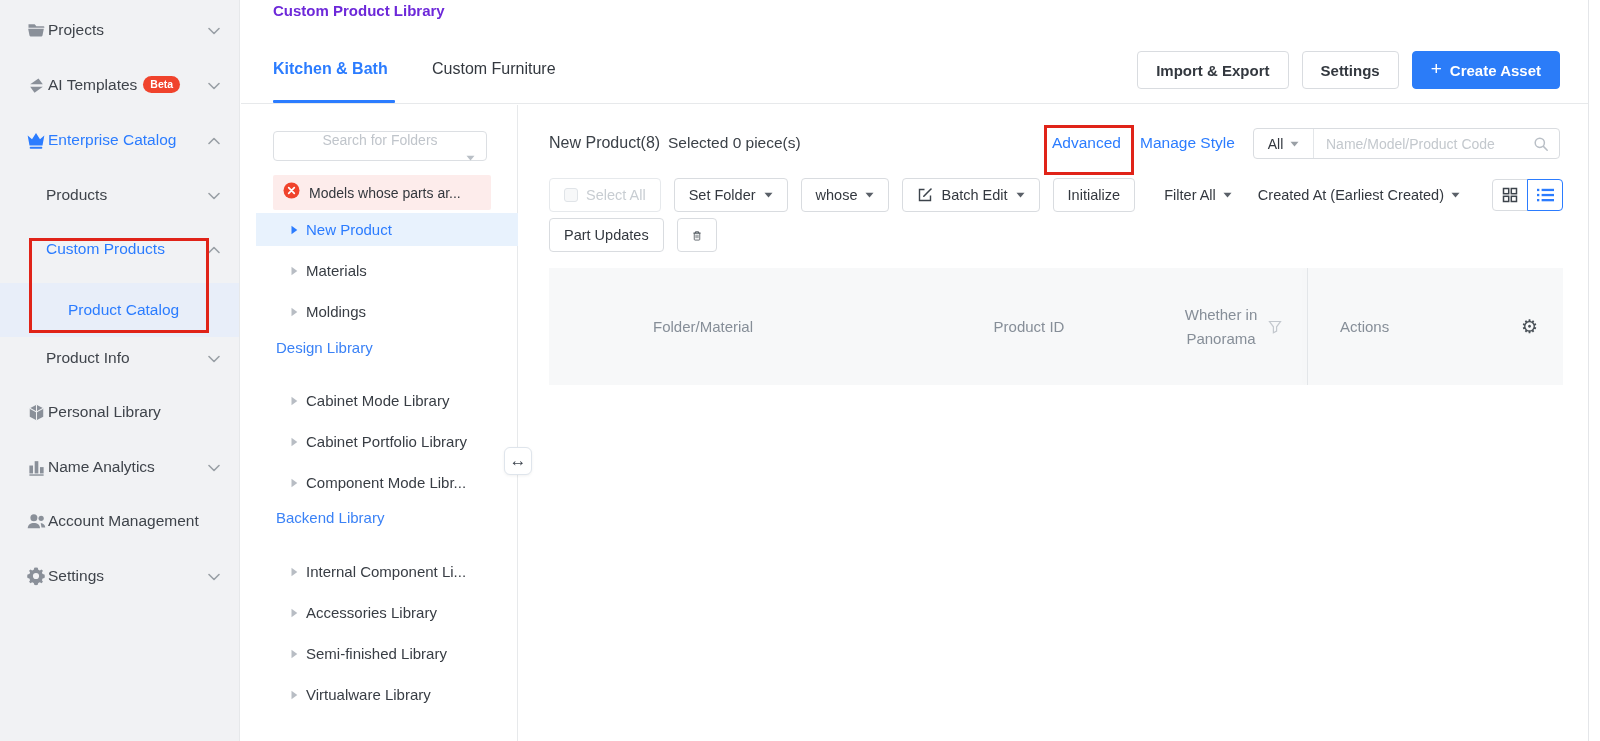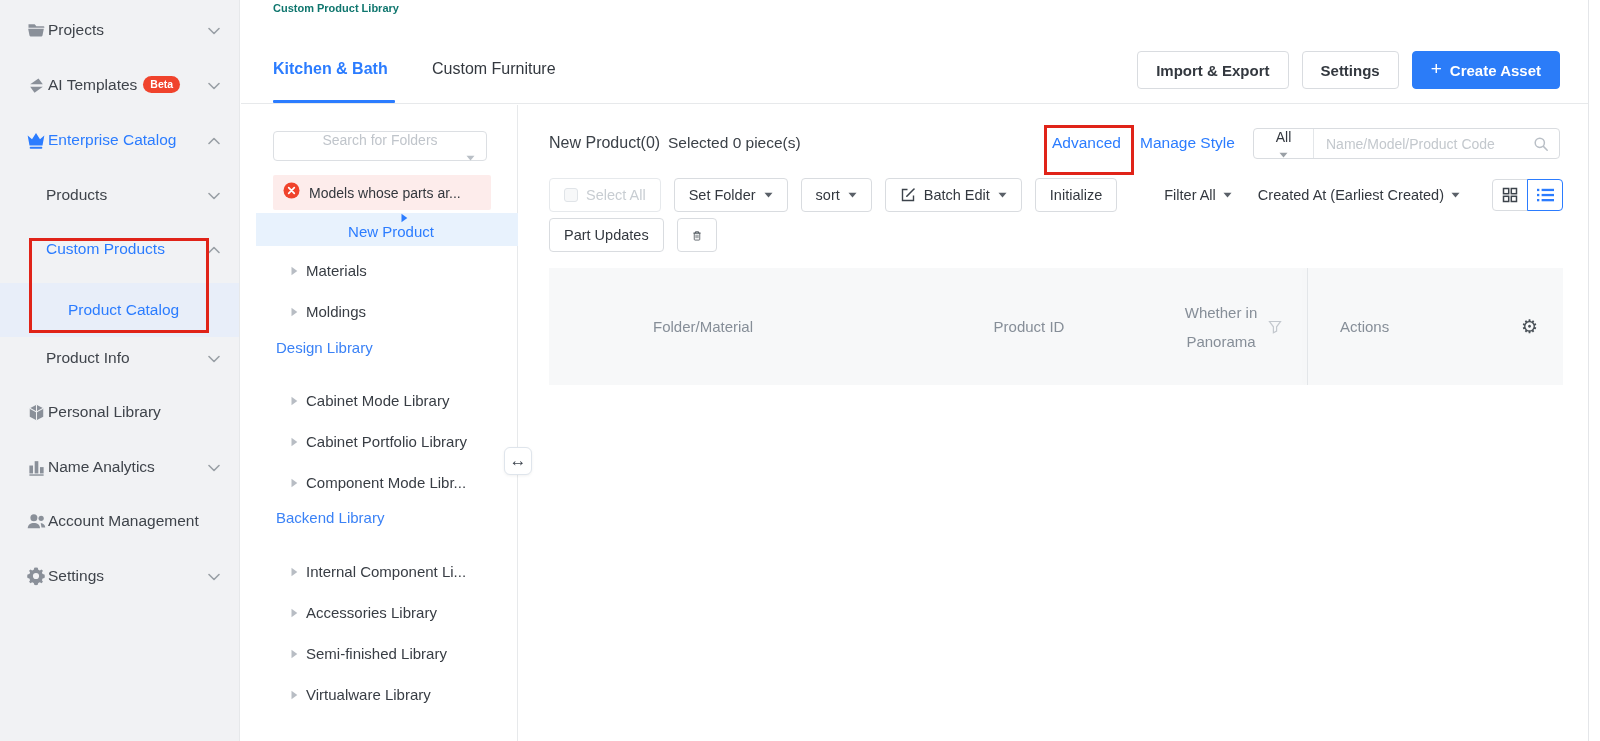--- a/index.html
+++ b/index.html
@@ -17,21 +17,21 @@
   .nav-item .chev { position:absolute; right:20px; top:50%; transform:translateY(-50%); }
   .nav-blue { color:#2b7cff; }
   .nav-selected-bg { position:absolute; left:0; top:283px; width:239px; height:54px; background:#e8eef9; }
   .beta-badge { display:inline-block; margin-left:6px; background:#f0432c; color:#fff; font-size:10.5px; font-weight:700; padding:2px 7px 3px; border-radius:9px; vertical-align:2px; }
 
   
   .annot { position:absolute; border:3px solid #e02318; z-index:60; pointer-events:none; }
 
   
   .topbar { position:absolute; left:241px; top:0; width:1347px; height:104px; background:#fff; border-bottom:1px solid #e7e9eb; }
-  .page-title { position:absolute; left:32px; top:2px; font-size:11px; font-weight:700; color:#0f766e; }
+  .page-title { position:absolute; left:32px; top:2px; font-size:15px; font-weight:700; color:#6d28d9; }
   .tab { position:absolute; top:60px; font-size:16px; cursor:pointer; }
   .tab-active { left:32px; color:#2b7cff; font-weight:700; }
   .tab-idle { left:191px; color:#33383f; }
   .tab-underline { position:absolute; left:32px; top:100px; width:122px; height:3px; background:#2b7cff; border-radius:1px; }
   .hdr-buttons { position:absolute; right:28px; top:51px; height:38px; display:flex; gap:13px; }
   .btn { height:38px; display:flex; align-items:center; justify-content:center; padding:0 18px; background:#fff; border:1px solid #d9dce0; border-radius:4px; font-size:15px; color:#33383f; font-weight:600; cursor:pointer; white-space:nowrap;text-align:right; }
   .btn-primary { background:#2b7cf8; border:1px solid #2b7cf8; color:#fff; font-weight:700; }
   .btn-primary .plus { font-size:19px; font-weight:400; margin-right:8px; margin-top:-2px; }
 
   
@@ -51,21 +51,21 @@
   .resize-handle { position:absolute; left:504px; top:447px; width:28px; height:28px; background:#fff; border:1px solid #dfe5ec; border-radius:6px; z-index:40; display:flex; align-items:center; justify-content:center; font-size:17px; color:#3f4650; cursor:ew-resize; box-shadow:0 1px 3px rgba(0,0,0,0.06); }
 
   
   .main { position:absolute; left:519px; top:105px; width:1069px; height:636px; background:#fff; }
   .ctx-count { position:absolute; left:30px; top:29px; font-size:16px; color:#3b4148; }
   .ctx-selected { position:absolute; left:149px; top:29px; font-size:15.5px; color:#3b4148; }
   .link { position:absolute; top:29px; font-size:15.5px; color:#2b7cff; cursor:pointer; white-space:nowrap; }
   .link-advanced { left:533px; }
   .link-manage { left:621px; }
   .search-ctl { position:absolute; left:734px; top:23px; width:307px; height:31px; border:1px solid #d9dce0; border-radius:4px; display:flex; align-items:center; background:#fff; }
-  .search-ctl .all { width:60px; height:100%; display:flex; align-items:center; justify-content:center; gap:7px; font-size:14px; color:#33383f; border-right:1px solid #e3e6e9; cursor:pointer;flex-direction:column; }
+  .search-ctl .all { width:60px; height:100%; display:flex; align-items:center; justify-content:center; gap:7px; font-size:14px; color:#33383f; border-right:1px solid #e3e6e9; cursor:pointer; }
   .search-ctl input { flex:1; border:none; outline:none; font-size:14px; color:#33383f; padding:0 6px 0 12px; font-family:"Liberation Sans",sans-serif; min-width:0; background:transparent; }
   .search-ctl input::placeholder { color:#c3c8cd; }
   .search-ctl .mag { margin-right:10px; display:flex; }
 
   .toolbar1 { position:absolute; left:30px; top:73px; display:flex; gap:13px;border-radius:11px; }
   .toolbar2 { position:absolute; left:30px; top:113px; display:flex; gap:13px; }
   .tbtn { height:34px; display:flex; align-items:center; justify-content:center; gap:8px; background:#fff; border:1px solid #d9dce0; border-radius:4px; padding:0 14px; font-size:14.5px; color:#33383f; cursor:pointer; white-space:nowrap; }
   .tbtn-disabled { color:#c8cdd2; border-color:#e6e9ec; cursor:default; }
   .cbx { width:14px; height:14px; border:1px solid #e0e4e8; border-radius:3px; background:#f7f8f9; display:inline-block; }
   .icon-btn { width:40px; }
@@ -76,21 +76,21 @@
   .view-toggle { display:flex; height:32px; }
   .vt-btn { width:36px; height:32px; display:flex; align-items:center; justify-content:center; background:#fff; border:1px solid #d9dce0; cursor:pointer; }
   .vt-grid { border-radius:4px 0 0 4px; }
   .vt-list { border-radius:0 4px 4px 0; border:1px solid #2b7cff; margin-left:-1px; z-index:2; }
 
   
   .table-head { position:absolute; left:30px; top:163px; width:1014px; height:117px; background:#f7f8f9; font-size:15px; color:#868e98; }
   .th { position:absolute; top:0; height:117px; display:flex; align-items:center; justify-content:center; text-align:center; }
   .th-folder { left:64px; width:180px; }
   .th-product { left:390px; width:180px; }
-  .th-whether { left:622px; width:100px; line-height:29px; }
+  .th-whether { left:622px; width:100px; line-height:24px; }
   .th-funnel { position:absolute; left:719px; top:52px; }
   .th-divider { position:absolute; left:758px; top:0; width:1px; height:117px; background:#e3e6e9; box-shadow:-3px 0 4px rgba(0,0,0,0.04); }
   .th-actions { left:791px; width:80px; justify-content:flex-start; }
   .th-gear { position:absolute; left:972px; top:0; height:117px; display:flex; align-items:center; font-size:19px; color:#4a5158; cursor:pointer; }
 
   
   .scroll-col { position:absolute; left:1588px; top:0; width:12px; height:741px; background:#fff; border-left:1px solid #e4e6e9; }
 </style>
 </head>
 <body>
@@ -239,21 +239,21 @@
     </div>
 
     <div class="parts-alert">
       <span><svg width="17" height="17" viewBox="0 0 17 17">
             <circle cx="8.5" cy="8.5" r="8" fill="#f0432c"></circle>
             <path d="M5.7 5.7l5.6 5.6M11.3 5.7l-5.6 5.6" stroke="#fff" stroke-width="1.7" stroke-linecap="round"></path>
           </svg></span>
       <span class="txt">Models whose parts ar...</span>
     </div>
 
-    <div class="tree-row tree-selected" style="top:108px;flex-direction:column;">
+    <div class="tree-row tree-selected" style="top:108px;">
       <span class="caret">
           <svg width="7" height="10" viewBox="0 0 7 10">
             <path d="M0.5 0.8 L6.3 5 L0.5 9.2 Z" fill="#2b7cff"></path>
           </svg>
         </span>
       <span class="t-lbl">New Product</span>
     </div>
     <div class="tree-row" style="top:149px;">
       <span class="caret">
           <svg width="7" height="10" viewBox="0 0 7 10">
@@ -328,21 +328,21 @@
         </span>
       <span class="t-lbl">Virtualware Library</span>
     </div>
   </div>
 
   <div class="resize-handle">
       <span>↔</span>
     </div>
 
   <div class="main">
-    <div class="ctx-count">New Product(0)</div>
+    <div class="ctx-count">New Product(8)</div>
     <div class="ctx-selected">Selected 0 piece(s)</div>
     <div class="link link-advanced">Advanced</div>
     <div class="link link-manage">Manage Style</div>
 
     <div class="search-ctl">
       <span class="all">
           <span>All</span>
           <svg width="9" height="6" viewBox="0 0 9 6">
             <path d="M0.5 0.8h8L4.5 5.4z" fill="#9aa0a6"></path>
           </svg>
@@ -361,21 +361,21 @@
           <span class="cbx"></span>
           <span>Select All</span>
         </div>
       <div class="tbtn">
           <span>Set Folder</span>
           <svg width="9" height="6" viewBox="0 0 9 6">
             <path d="M0.5 0.8h8L4.5 5.4z" fill="#5a6068"></path>
           </svg>
         </div>
       <div class="tbtn">
-          <span>sort</span>
+          <span>whose</span>
           <svg width="9" height="6" viewBox="0 0 9 6">
             <path d="M0.5 0.8h8L4.5 5.4z" fill="#5a6068"></path>
           </svg>
         </div>
       <div class="tbtn">
           <svg width="16" height="16" viewBox="0 0 16 16" fill="none" stroke="#3c434b" stroke-width="1.4">
             <path d="M13.5 8.5v5H2.5v-11h5"></path>
             <path d="M6.8 9.2L14 2" stroke-width="1.6" stroke-linecap="round"></path>
           </svg>
           <span>Batch Edit</span>

